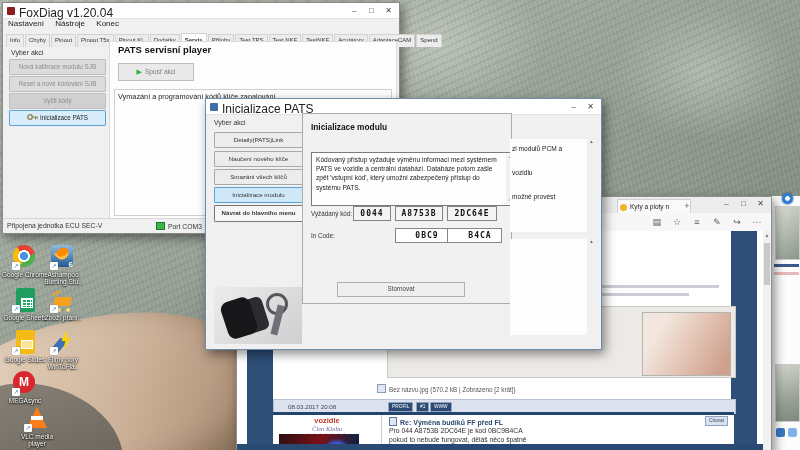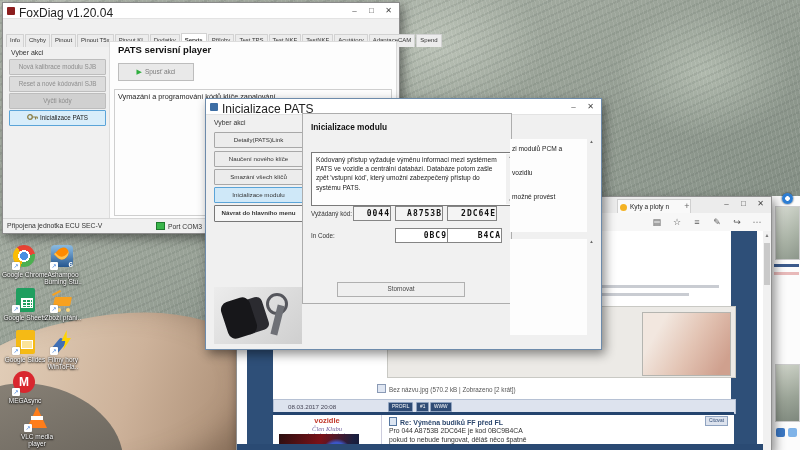--- a/index.html
+++ b/index.html
@@ -176,21 +176,21 @@
   .innerp h2{position:absolute;left:8px;top:8px;margin:0;font-size:8.3px;color:#111;}
   .descbox{position:absolute;left:8px;top:38px;width:188px;height:48px;background:#fefefe;
     border:1px solid #7a7a7a;font-size:6.6px;color:#222;line-height:1.4;padding:2px 12px 2px 4px;}
   .descscroll{position:absolute;right:1px;top:1px;width:9px;bottom:1px;background:#f0f0f0;
     font-size:4.5px;color:#666;text-align:center;}
   .descscroll .up{position:absolute;top:0;left:0;right:0;}
   .descscroll .dn{position:absolute;bottom:0;left:0;right:0;}
   .flabel{position:absolute;font-size:6.3px;color:#333;}
   .code{position:absolute;height:13px;background:#f4f4f4;border:1px solid #858585;
     font-family:"DejaVu Sans Mono",monospace;font-weight:bold;font-size:8px;
-    text-align:right;line-height:13px;letter-spacing:1px;color:#111;}
+    text-align:center;line-height:13px;letter-spacing:1px;color:#111;}
   .code.edit{background:#fff;padding-left:11px;}
   .okbtn{position:absolute;left:34px;top:140px;width:126px;height:22px;background:#e4e4e4;
     border:2px solid #3a87cf;font-size:7.5px;color:#333;text-align:center;line-height:19px;}
   .cancelbtn{position:absolute;left:34px;top:168px;width:126px;height:13px;background:#efefef;
     border:1px solid #b0b0b0;font-size:6.3px;color:#444;text-align:center;line-height:12px;}
   .fragbox{position:absolute;left:304px;top:40px;width:77px;height:93px;background:#fdfdfd;
     overflow:hidden;}
   .fragbox div{position:absolute;left:2px;font-size:6.6px;color:#222;white-space:nowrap;}
   .fragscroll{position:absolute;left:381px;top:40px;width:9px;height:93px;background:#f0f0f0;
     font-size:4.5px;color:#666;text-align:center;}
@@ -360,20 +360,25 @@
 
   <div class="win" id="fox" style="z-index:4;">
     <div class="tbar">
       <div class="tico" style="background:#8c1d1d;border-radius:1px;"></div>
       <div class="ttl">FoxDiag v1.20.04</div>
       <div class="wbtns">
         <div class="wbtn">–</div>
         <div class="wbtn">□</div>
         <div class="wbtn">✕</div>
       </div>
+    </div>
+    <div class="menubar">
+      <span>Nastavení</span>
+      <span>Nástroje</span>
+      <span>Konec</span>
     </div>
     <div class="tabs">
       <span class="tab">Info</span>
       <span class="tab">Chyby</span>
       <span class="tab">Pinout</span>
       <span class="tab">Pinout T5x</span>
       <span class="tab">Pinout KL</span>
       <span class="tab">Dodatky</span>
       <span class="tab active">Servis</span>
       <span class="tab">Přílohy</span>

